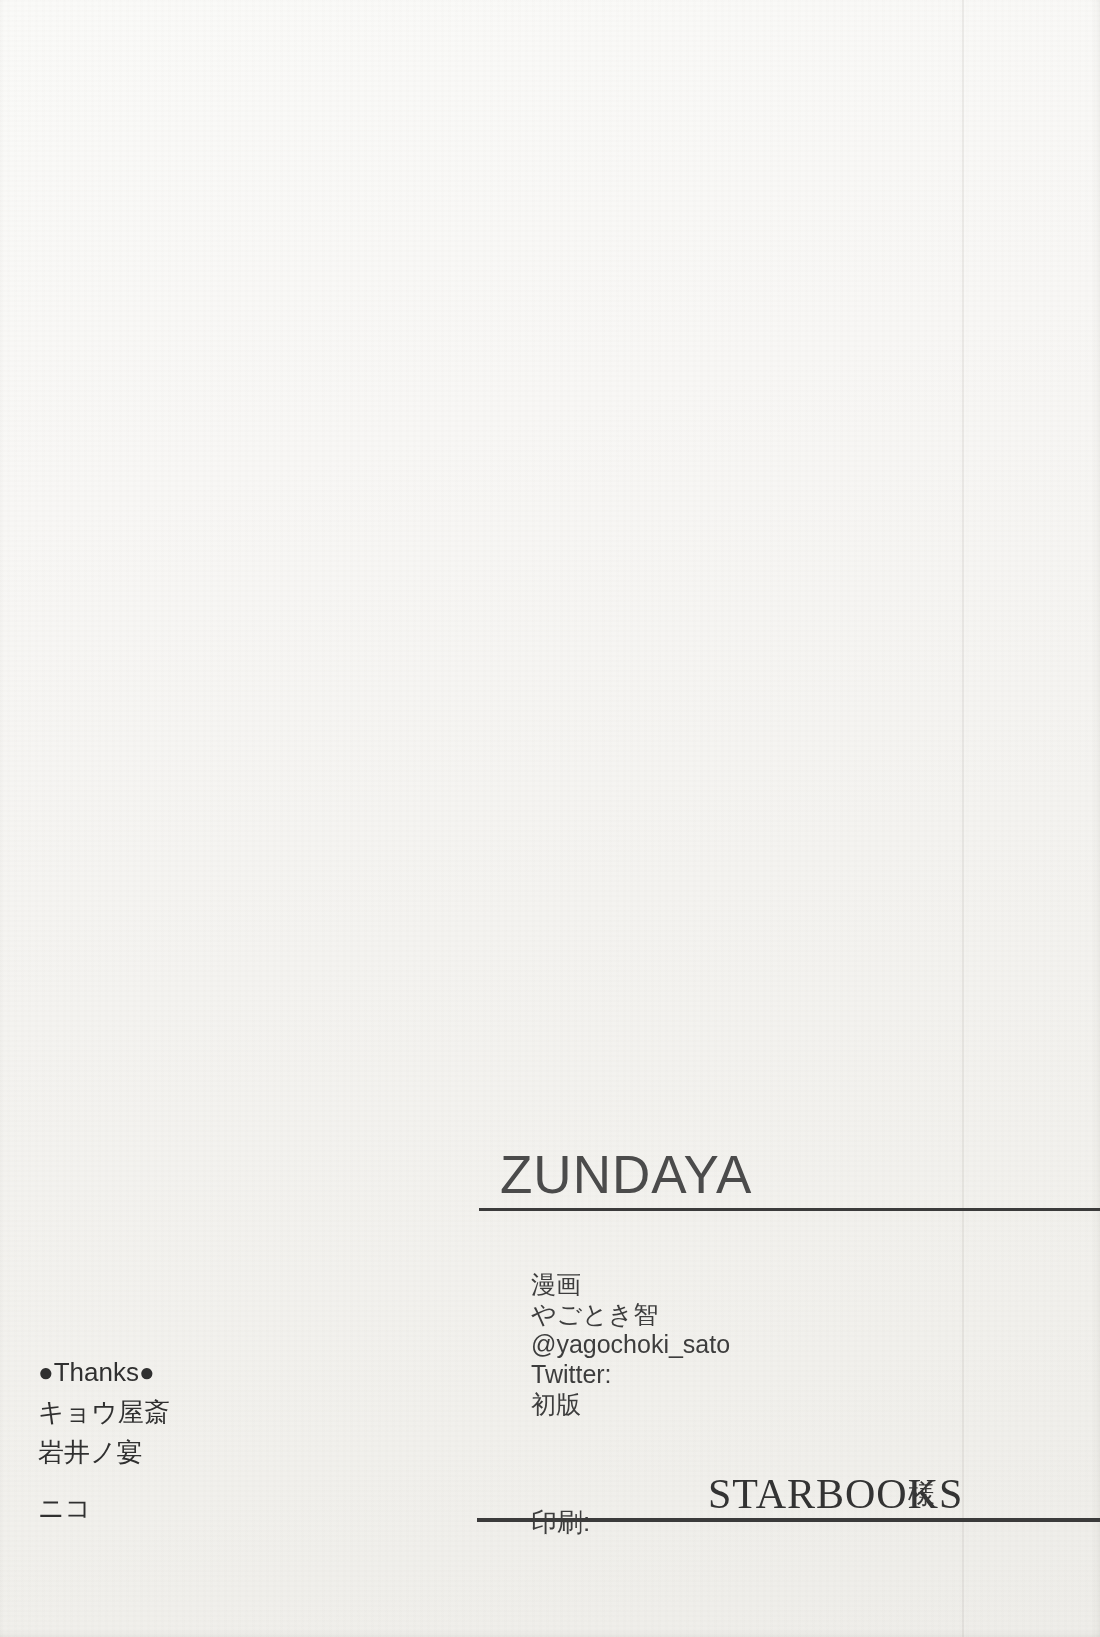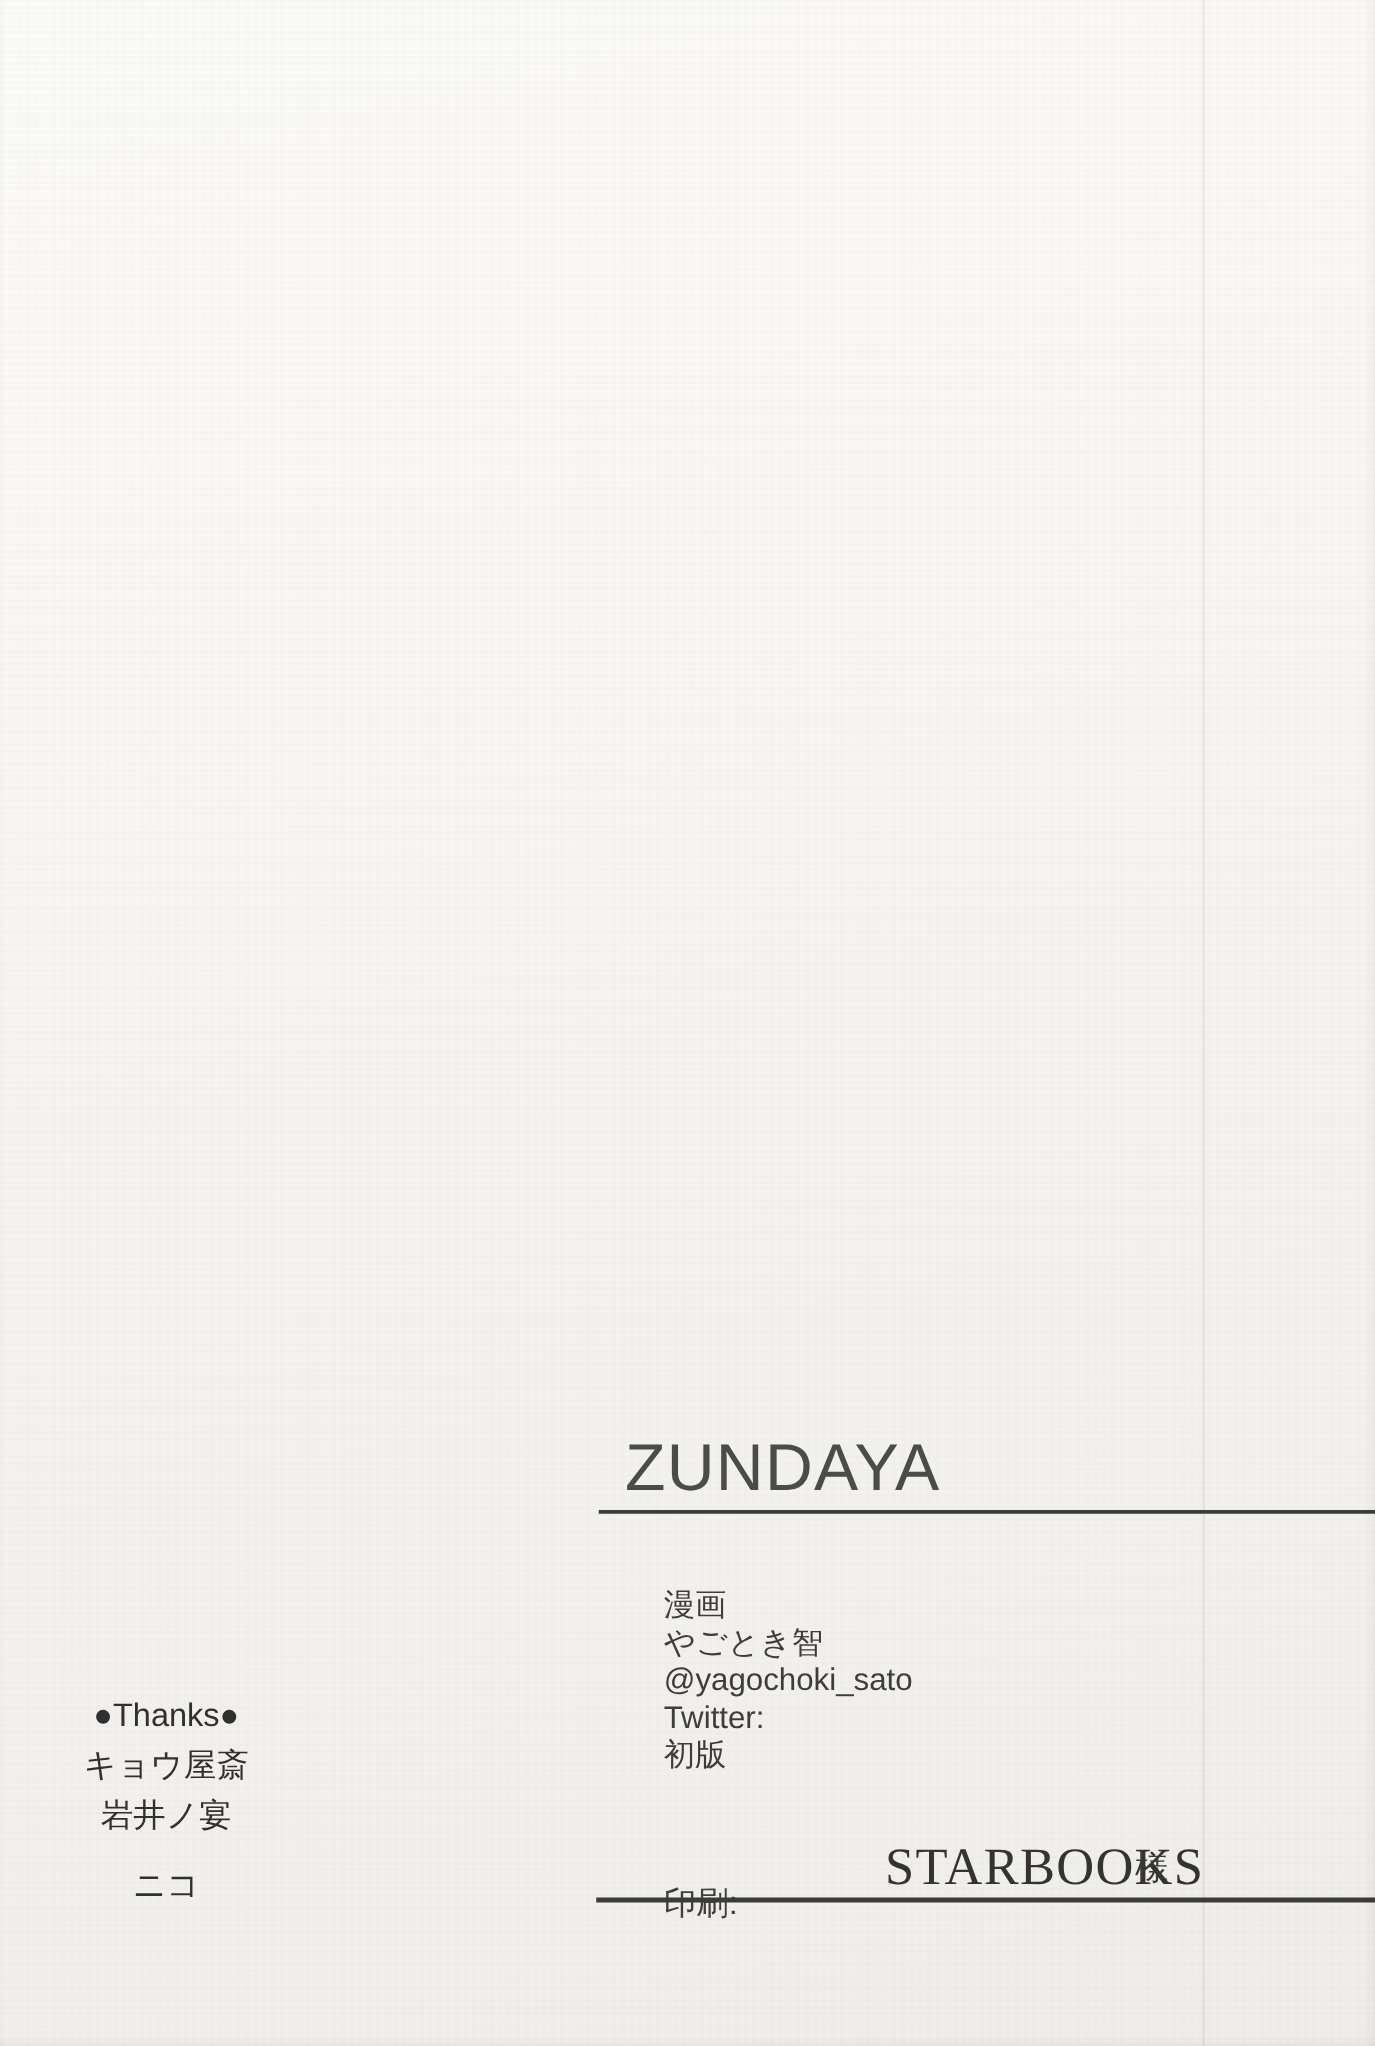--- a/index.html
+++ b/index.html
@@ -105,21 +105,21 @@
     top: 1476px;
     font-size: 27px;
     color: #383838;
     white-space: nowrap;
   }
   .thanks {
     position: absolute;
     left: 38px;
     top: 1352px;
     width: 190px;
-    text-align: center;
+    text-align: left;
     color: #303030;
   }
   .thanks div {
     font-size: 26px;
     line-height: 40px;
     white-space: nowrap;
   }
 </style>
 </head>
 <body>

